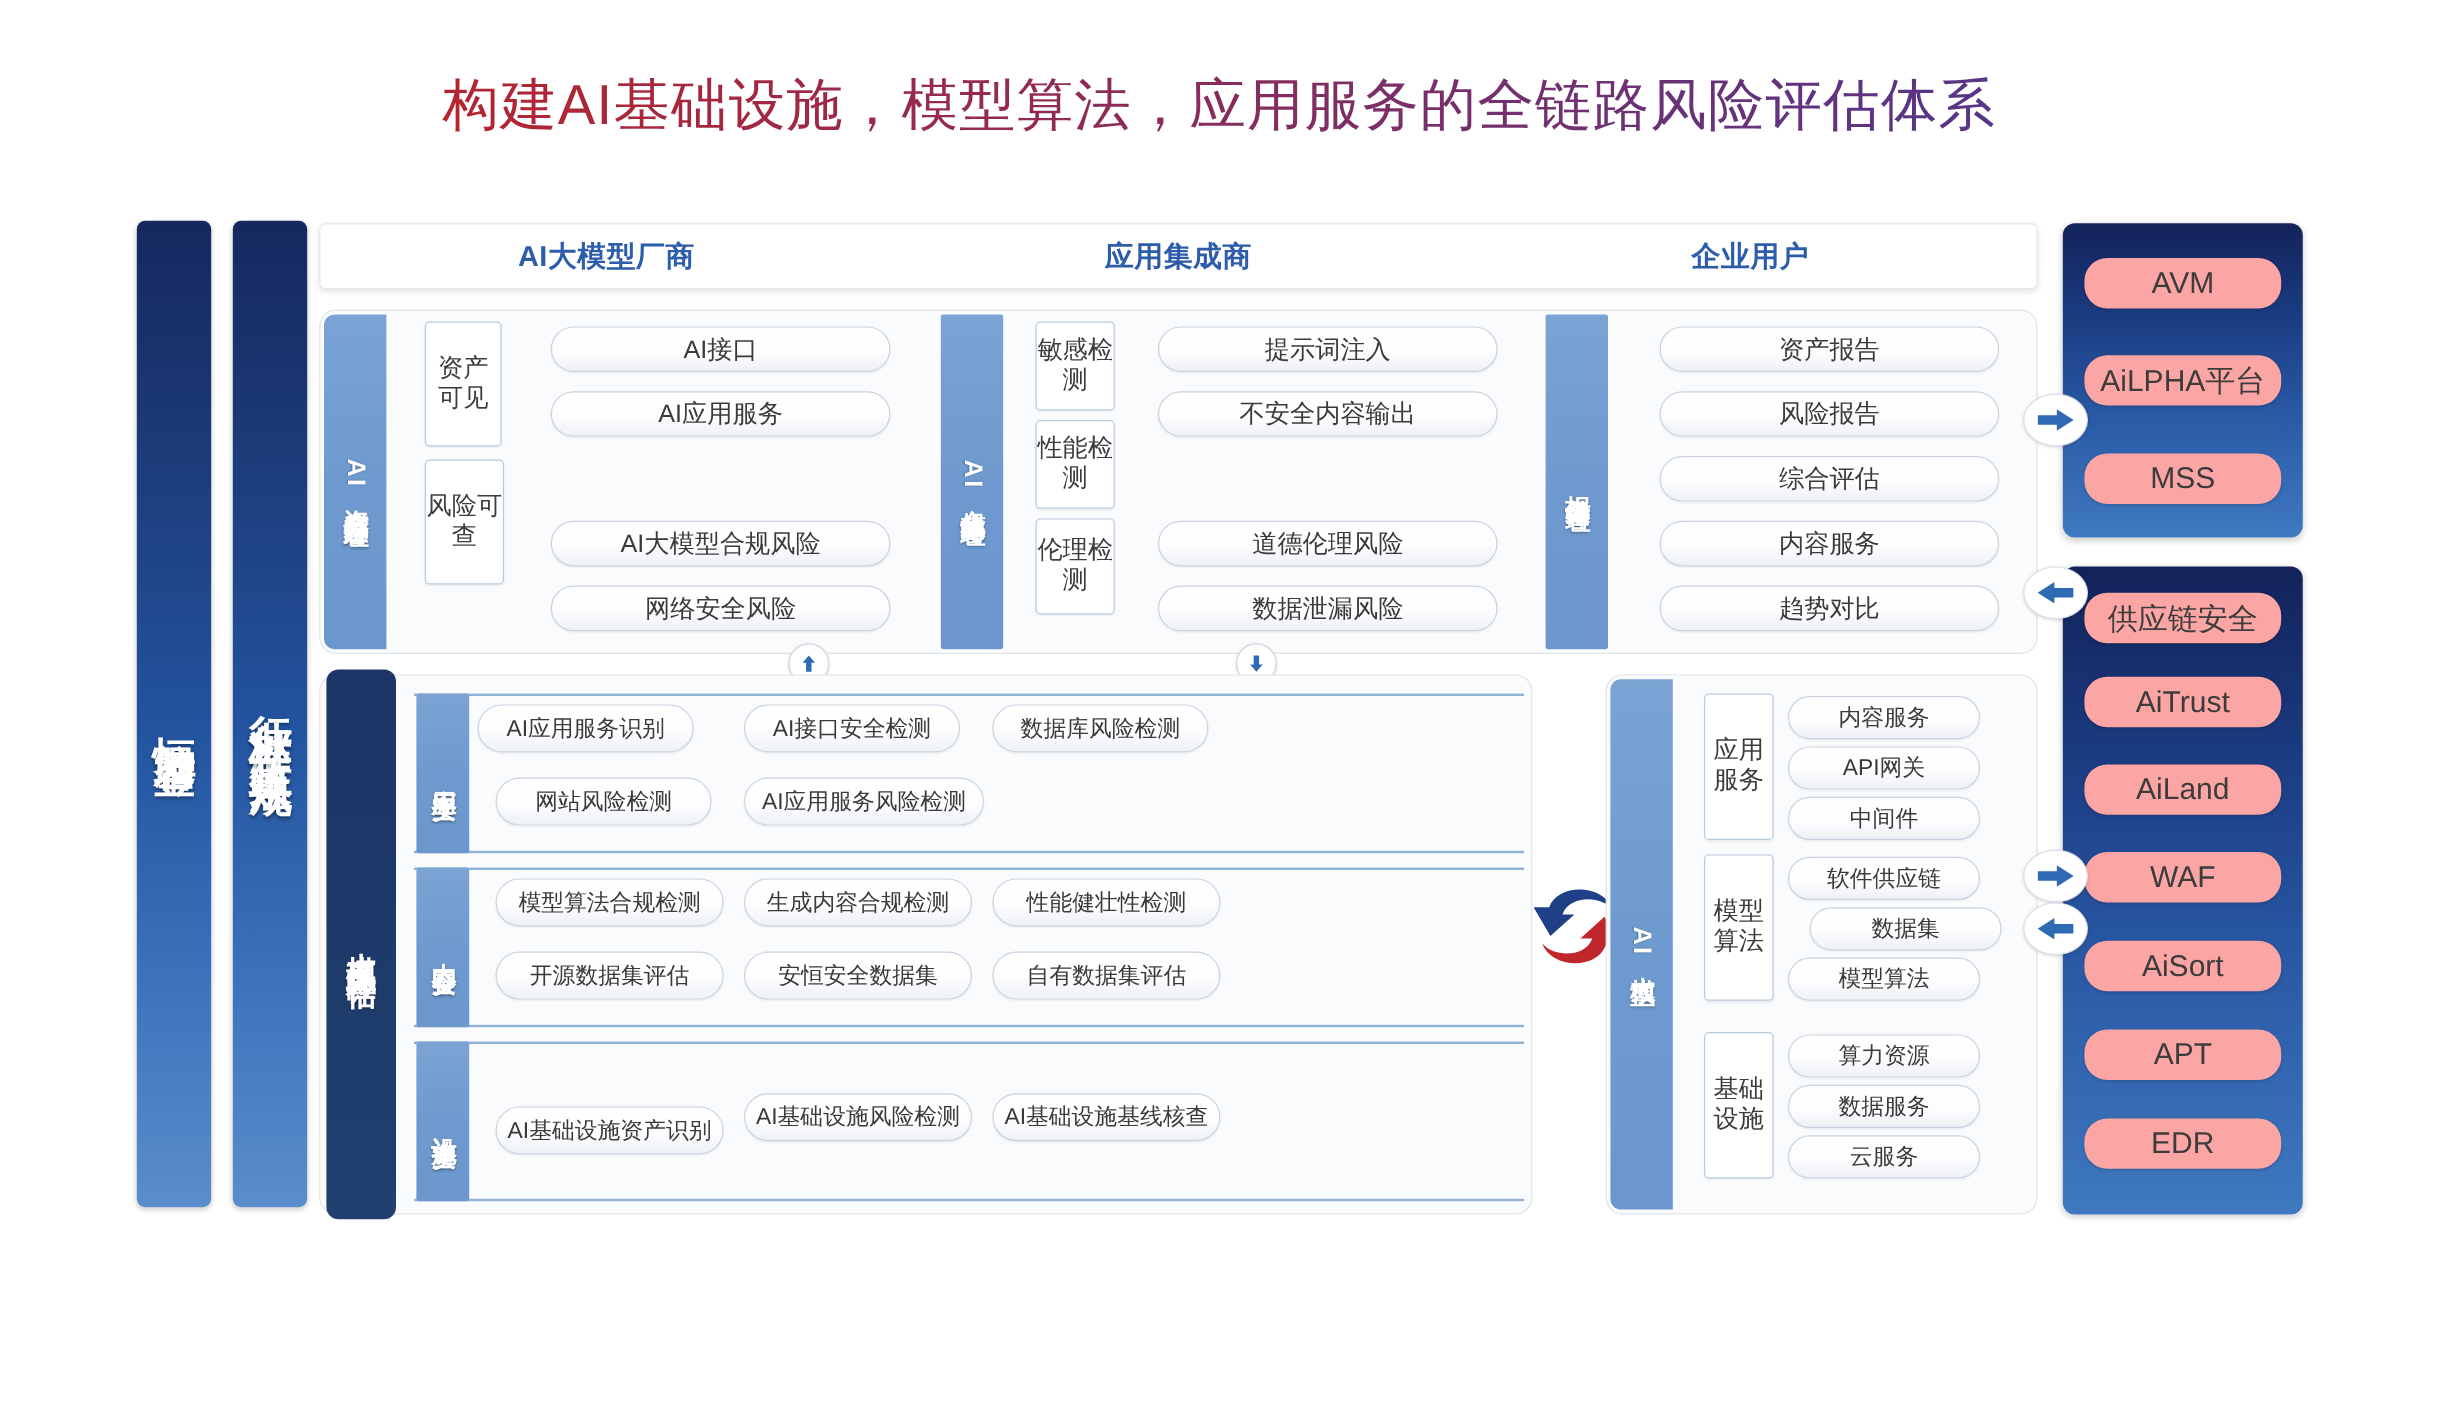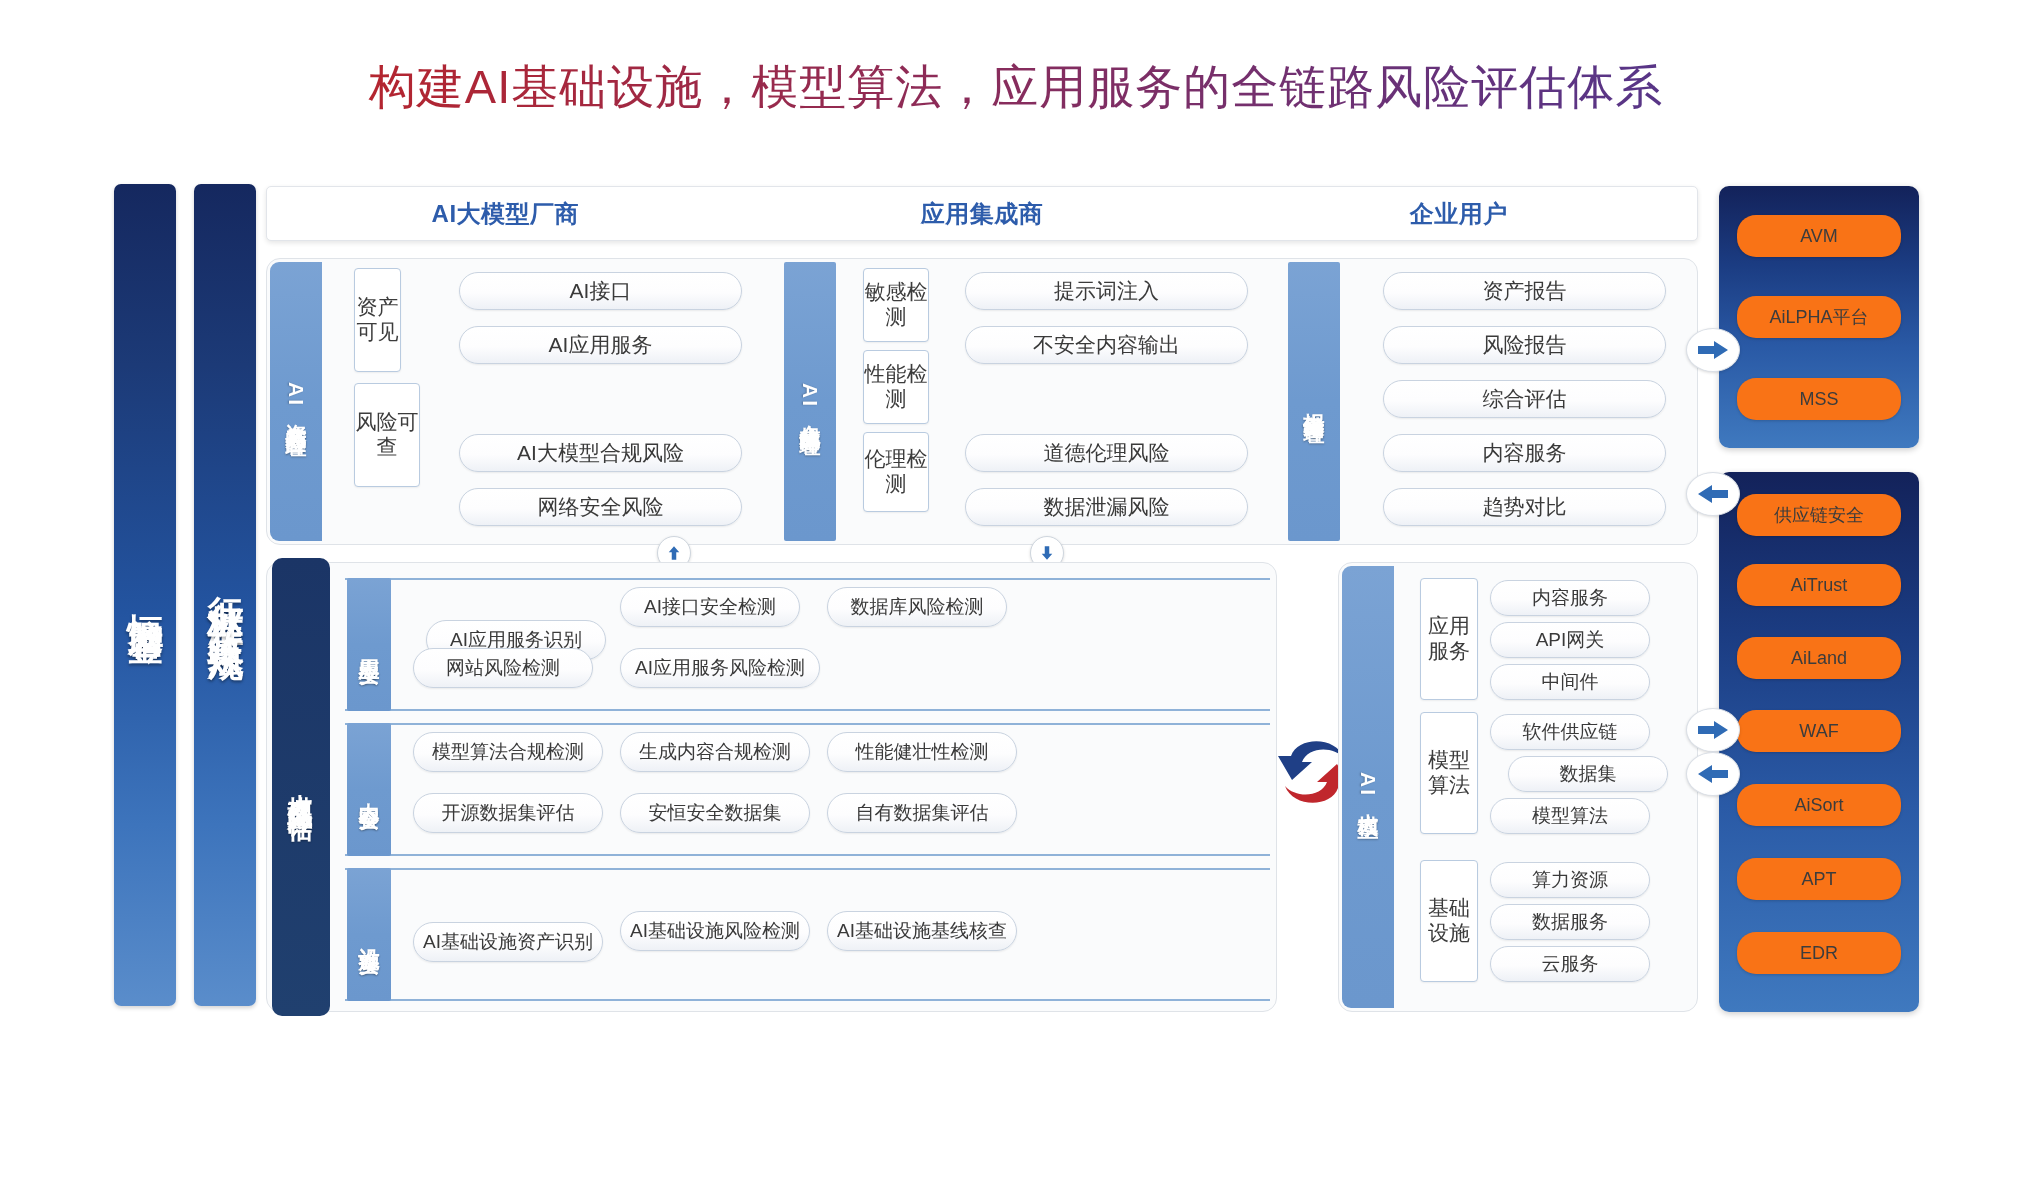--- a/index.html
+++ b/index.html
@@ -117,24 +117,24 @@
 
   
   .rail {
     position: absolute;
     border-radius: 10px;
     background: linear-gradient(180deg, #13225a 0%, #1b3c82 30%, #2a5aa6 62%, #3f79bf 100%);
     box-shadow: 0 2px 6px rgba(0,0,0,.2);
   }
   .rail-pill {
     position: absolute;
-    background: #f97316;
+    background: #fca5a5;
     border-radius: 19px;
     display: flex; align-items: center; justify-content: center;
-    color: #3c3c3c; font-size: 18px;
+    color: #3c3c3c; font-size: 25px;
     box-shadow: 0 1px 3px rgba(0,0,0,.18);
     white-space: nowrap;
   }
 
   
   .badge {
     position: absolute;
     background: #fff;
     border: 1px solid #cfd6de;
     border-radius: 50%;
@@ -181,21 +181,21 @@
     <div class="band-cell">AI大模型厂商</div>
     <div class="band-cell">应用集成商</div>
     <div class="band-cell">企业用户</div>
   </div>
 
   <div class="outer-card" id="top-card" style="left:266px; top:258px; width:1432px; height:287px;"></div>
 
   <div class="vtab" style="left:270px; top:262px; width:52px; height:279px;">
     <span>AI资产与风险管理</span>
   </div>
-  <div class="gbox" style="left:354px; top:268px; width:47px; height:104px;">
+  <div class="gbox" style="left:354px; top:268px; width:64px; height:104px;">
     <span>资产可见</span>
   </div>
   <div class="gbox" style="left:354px; top:383px; width:66px; height:104px;">
     <span>风险可查</span>
   </div>
 
   <div class="pill" style="left:459px; top:272px; width:283px; height:38px;">
       <span>AI接口</span>
     </div>
   <div class="pill" style="left:459px; top:326px; width:283px; height:38px;">
@@ -267,21 +267,21 @@
   <div class="outer-card" style="left:266px; top:562px; width:1011px; height:450px;"></div>
 
   <div class="vtab navy" style="left:272px; top:558px; width:58px; height:458px;">
     <span>大模型风险评估</span>
   </div>
 
   <div class="subrow" style="left:345px; top:578px; width:925px; height:133px;"></div>
   <div class="vtab sq" style="left:347px; top:578px; width:44px; height:133px;">
     <span>应用安全</span>
   </div>
-  <div class="pill sm" style="left:426px; top:587px; width:180px; height:40px;margin-top:33px;">
+  <div class="pill sm" style="left:398px; top:587px; width:180px; height:40px;">
       <span>AI应用服务识别</span>
     </div>
   <div class="pill sm" style="left:620px; top:587px; width:180px; height:40px;">
       <span>AI接口安全检测</span>
     </div>
   <div class="pill sm" style="left:827px; top:587px; width:180px; height:40px;">
       <span>数据库风险检测</span>
     </div>
   <div class="pill sm" style="left:413px; top:648px; width:180px; height:40px;">
       <span>网站风险检测</span>

